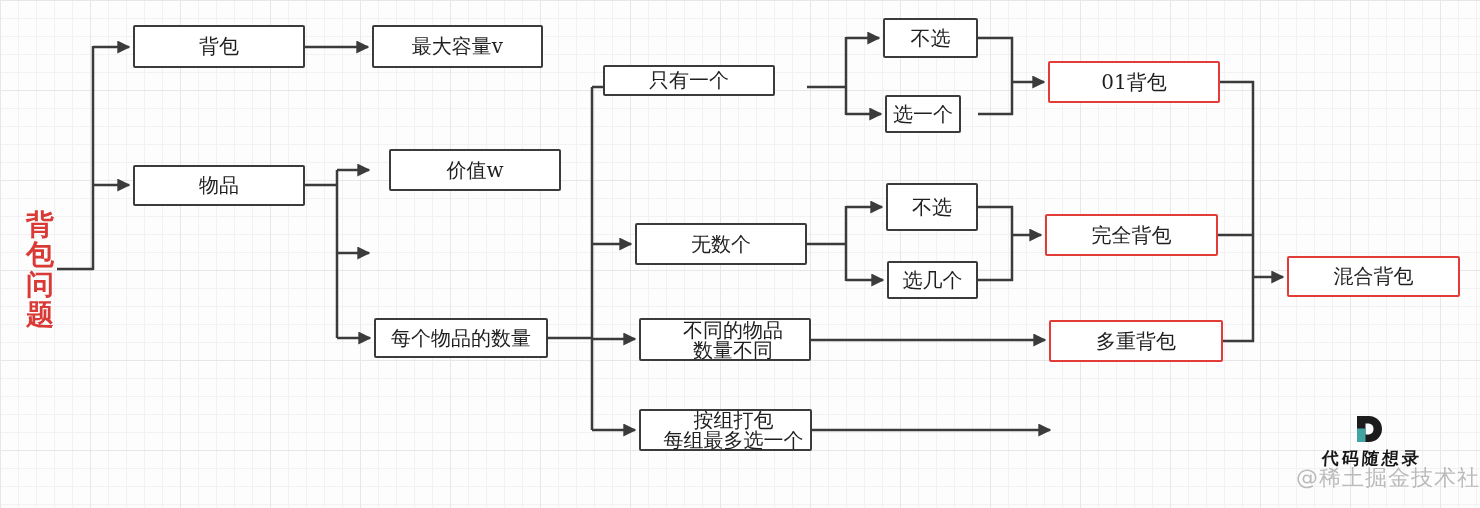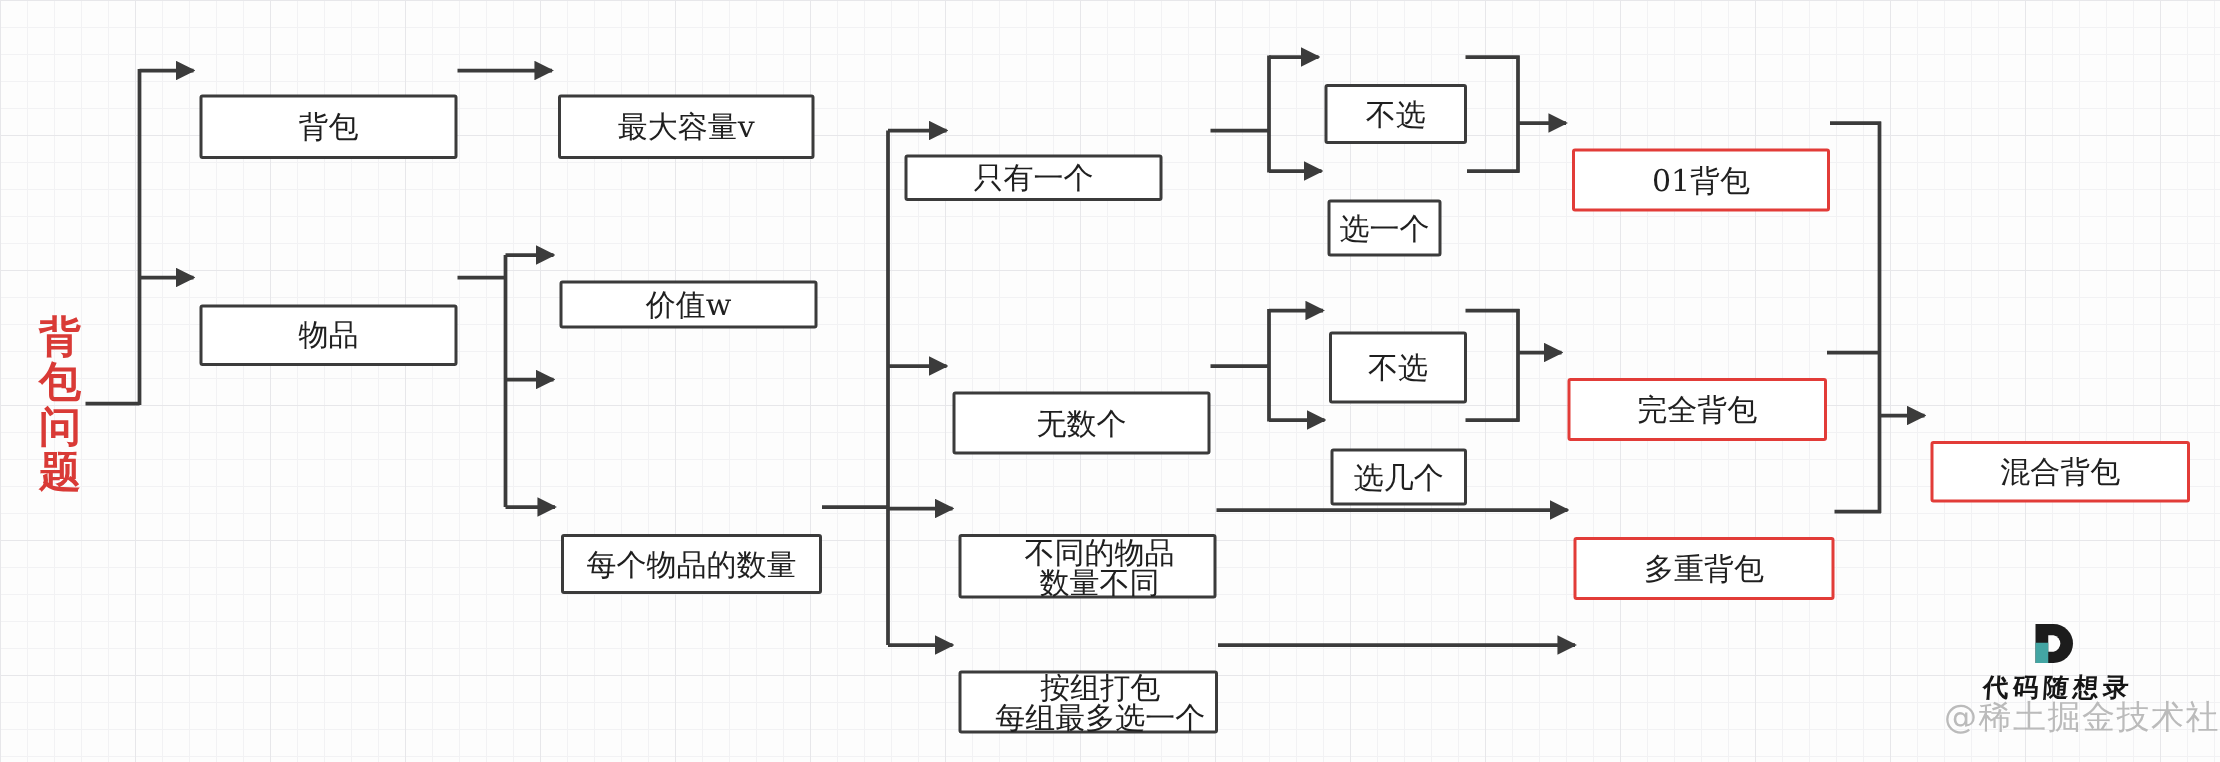--- a/index.html
+++ b/index.html
@@ -14,21 +14,20 @@
     background-size: 90px 90px, 90px 90px, 18px 18px, 18px 18px;
     font-family:"DejaVu Serif","Liberation Serif",serif;
   }
   svg.edges { position:absolute; left:0; top:0; }
   .node {
     position:absolute; box-sizing:border-box;
     background:#fff; border:2.5px solid #3b3b3b; border-radius:2px;
     display:flex; flex-direction:column; align-items:center; justify-content:center;
     font-size:20px; line-height:21px; color:#1f1f1f; text-align:center;
     white-space:nowrap;
-    margin-top:38px;
   }
   .node.red { border-color:#e23c38; }
   .node.two { font-size:20px; line-height:20px;padding-left:16px; }
   .vtitle {
     position:absolute; left:26px; top:210px; width:34px;
     font-size:28px; line-height:30px; font-weight:bold; color:#d93a36;
     text-align:left; word-break:break-all;
   }
   .logo { position:absolute; left:1356px; top:416px; width:27px; height:27px; }
   .brand-name {
@@ -90,21 +89,21 @@
 
   <div class="node" style="left:133px;top:25px;width:172px;height:43px">
     <span>背包</span>
   </div>
   <div class="node" style="left:372px;top:25px;width:171px;height:43px">
     <span>最大容量v</span>
   </div>
   <div class="node" style="left:133px;top:165px;width:172px;height:41px">
     <span>物品</span>
   </div>
-  <div class="node" style="left:373px;top:149px;width:172px;height:32px">
+  <div class="node" style="left:389px;top:149px;width:172px;height:42px">
     <span>价值w</span>
   </div>
   <div class="node" style="left:374px;top:318px;width:174px;height:40px">
     <span>每个物品的数量</span>
   </div>
 
   <div class="node" style="left:603px;top:65px;width:172px;height:31px">
     <span>只有一个</span>
   </div>
   <div class="node" style="left:635px;top:223px;width:172px;height:42px">

